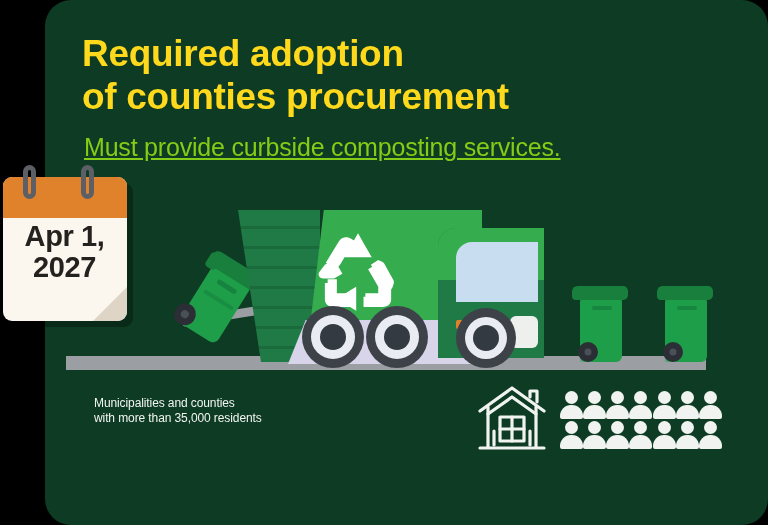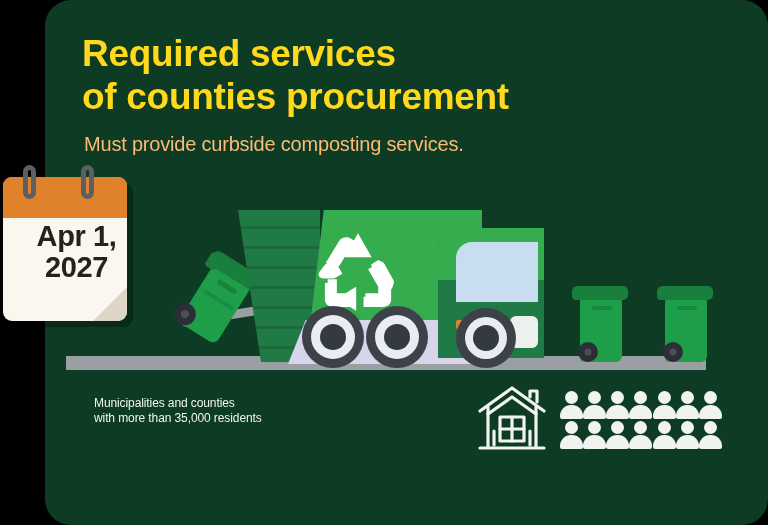--- a/index.html
+++ b/index.html
@@ -44,26 +44,27 @@
     line-height: 1.17;
     letter-spacing: -0.3px;
   }
   .headline .ln { display: block; white-space: nowrap; }
 
   .subhead {
     position: absolute;
     left: 84px;
     top: 133px;
     width: 640px;
-    color: #fdba74;
-    font-size: 20px;
+    color: #84cc16;
+    font-size: 25px;
     font-weight: normal;
     line-height: 1.15;
     letter-spacing: -0.2px;
     white-space: nowrap;
+    text-decoration: underline;
   }
 
   
   .ground {
     position: absolute;
     left: 66px;
     top: 356px;
     width: 640px;
     height: 14px;
     background: #9b9ea3;
@@ -118,21 +119,20 @@
     position: absolute;
     left: 0;
     top: 44px;
     width: 123px;
     text-align: center;
     color: #24221f;
     font-size: 29px;
     font-weight: bold;
     line-height: 1.08;
     letter-spacing: -0.4px;
-    margin-left: 12px;
   }
   .cal-text .l2 { display: block; }
   .ring {
     position: absolute;
     top: -12px;
     width: 13px;
     height: 34px;
     border: 5px solid #5c5f66;
     border-radius: 7px;
     background: transparent;
@@ -292,21 +292,21 @@
   }
 </style>
 </head>
 <body>
 
 <div id="stage">
 
   <div class="panel"></div>
 
   <div class="headline">
-    <span class="ln">Required services</span>
+    <span class="ln">Required adoption</span>
     <span class="ln">of counties procurement</span>
   </div>
 
   <div class="subhead">Must provide curbside composting services.</div>
 
   <div class="ground"></div>
 
   <div class="truck">
 
     <div class="arm"></div>

